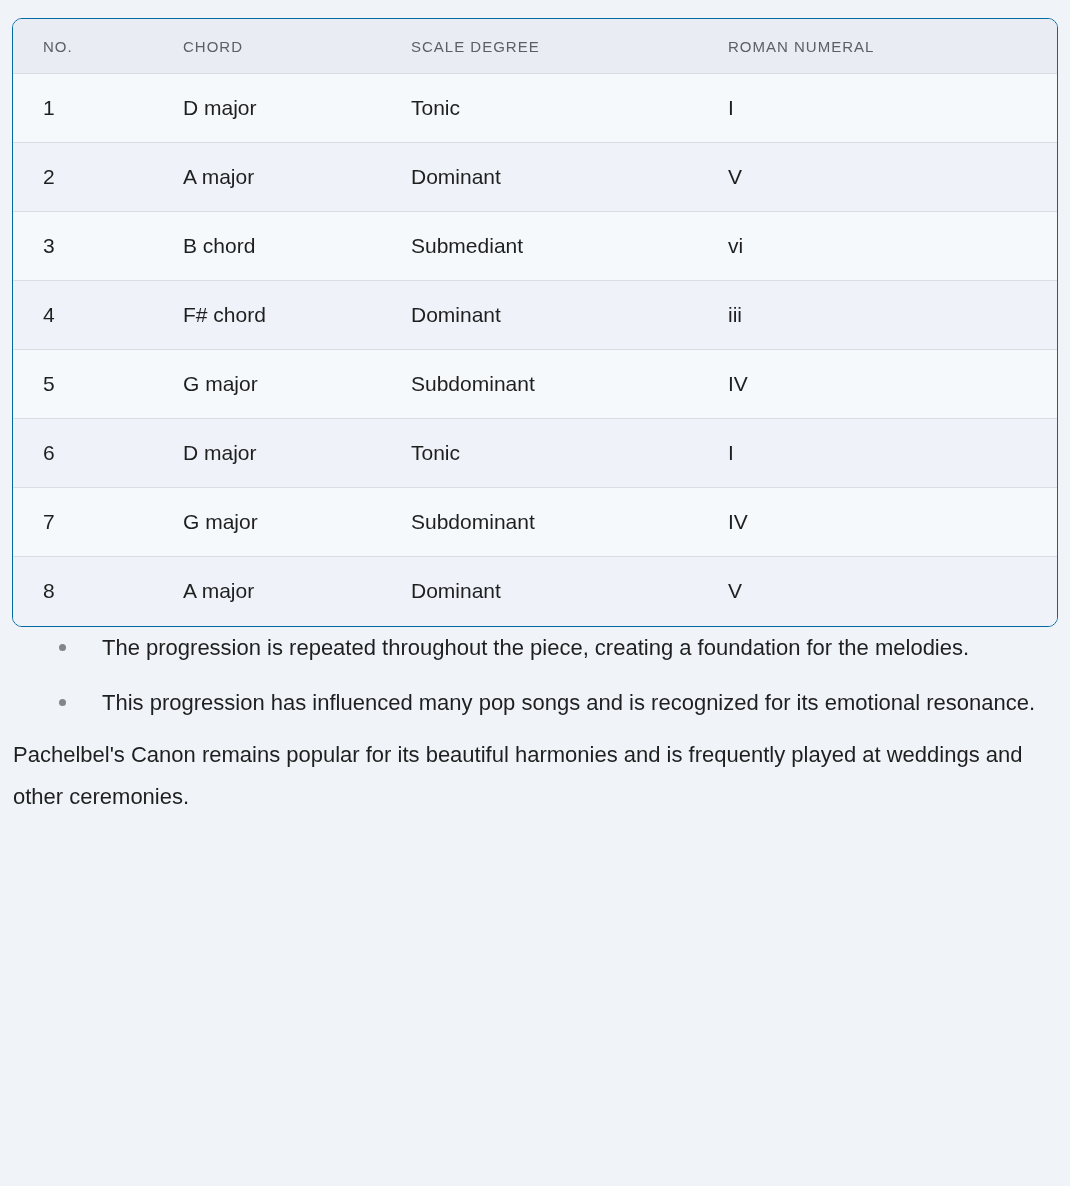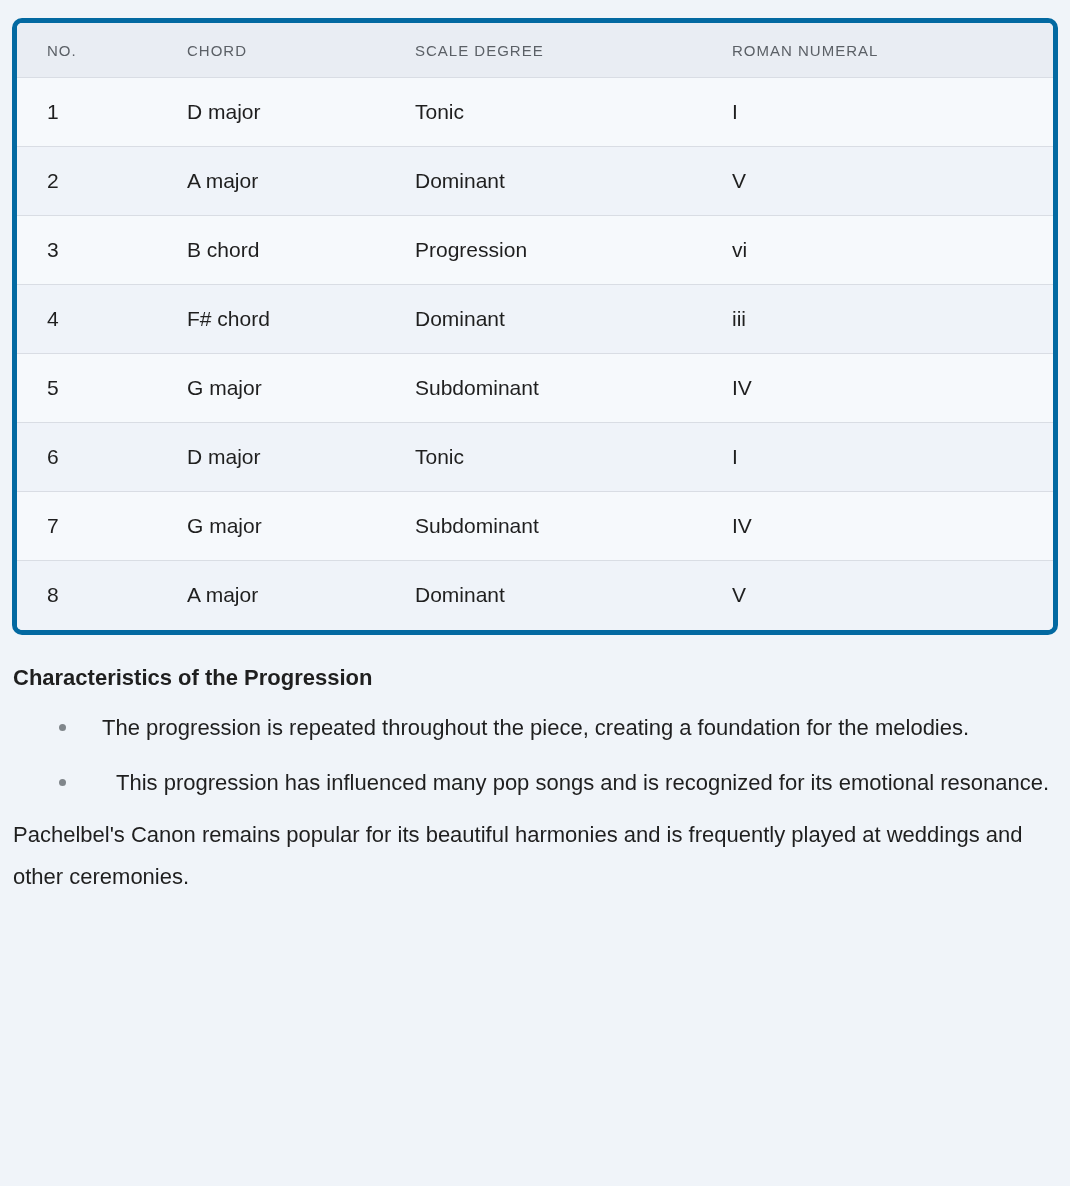--- a/index.html
+++ b/index.html
@@ -15,21 +15,21 @@
   }
   .para {
     font-size: 22px;
     line-height: 42px;
     margin: 0 0 0 1px;
   }
   .intro { margin-bottom: 34px; }
   .outro { margin-top: 10px; }
 
   .table-wrap {
-    border: 5px solid #0369a1;
+    border: 1px solid #0369a1;
     border-radius: 10px;
     overflow: hidden;
     background: #f5f8fc;
   }
   table {
     border-collapse: collapse;
     width: 100%;
     table-layout: fixed;
   }
   col.c1 { width: 140px; }
@@ -68,21 +68,21 @@
     padding: 0;
   }
   ul.bullets li {
     display: flex;
     align-items: flex-start;
     padding-left: 47px;
     font-size: 22px;
     line-height: 42px;
     margin-bottom: 13px;
   }
-  ul.bullets li:last-child { margin-bottom: 0; gap: 14px; }
+  ul.bullets li:last-child { margin-bottom: 0; }
   .dot {
     width: 7px;
     height: 7px;
     border-radius: 50%;
     background: #80868b;
     margin: 17px 36px 0 0;
     flex-shrink: 0;
   }
 </style>
 </head>
@@ -116,21 +116,21 @@
         </tr>
         <tr>
           <td>2</td>
           <td>A major</td>
           <td>Dominant</td>
           <td>V</td>
         </tr>
         <tr>
           <td>3</td>
           <td>B chord</td>
-          <td>Progression</td>
+          <td>Submediant</td>
           <td>vi</td>
         </tr>
         <tr>
           <td>4</td>
           <td>F# chord</td>
           <td>Dominant</td>
           <td>iii</td>
         </tr>
         <tr>
           <td>5</td>
@@ -153,21 +153,20 @@
         <tr>
           <td>8</td>
           <td>A major</td>
           <td>Dominant</td>
           <td>V</td>
         </tr>
       </tbody>
     </table>
   </div>
 
-  <h3 class="section-heading">Characteristics of the Progression</h3>
 
   <ul class="bullets">
     <li>
       <span class="dot"></span>
       <span>The progression is repeated throughout the piece, creating a foundation for the melodies.</span>
     </li>
     <li>
       <span class="dot"></span>
       <span>This progression has influenced many pop songs and is recognized for its emotional resonance.</span>
     </li>

